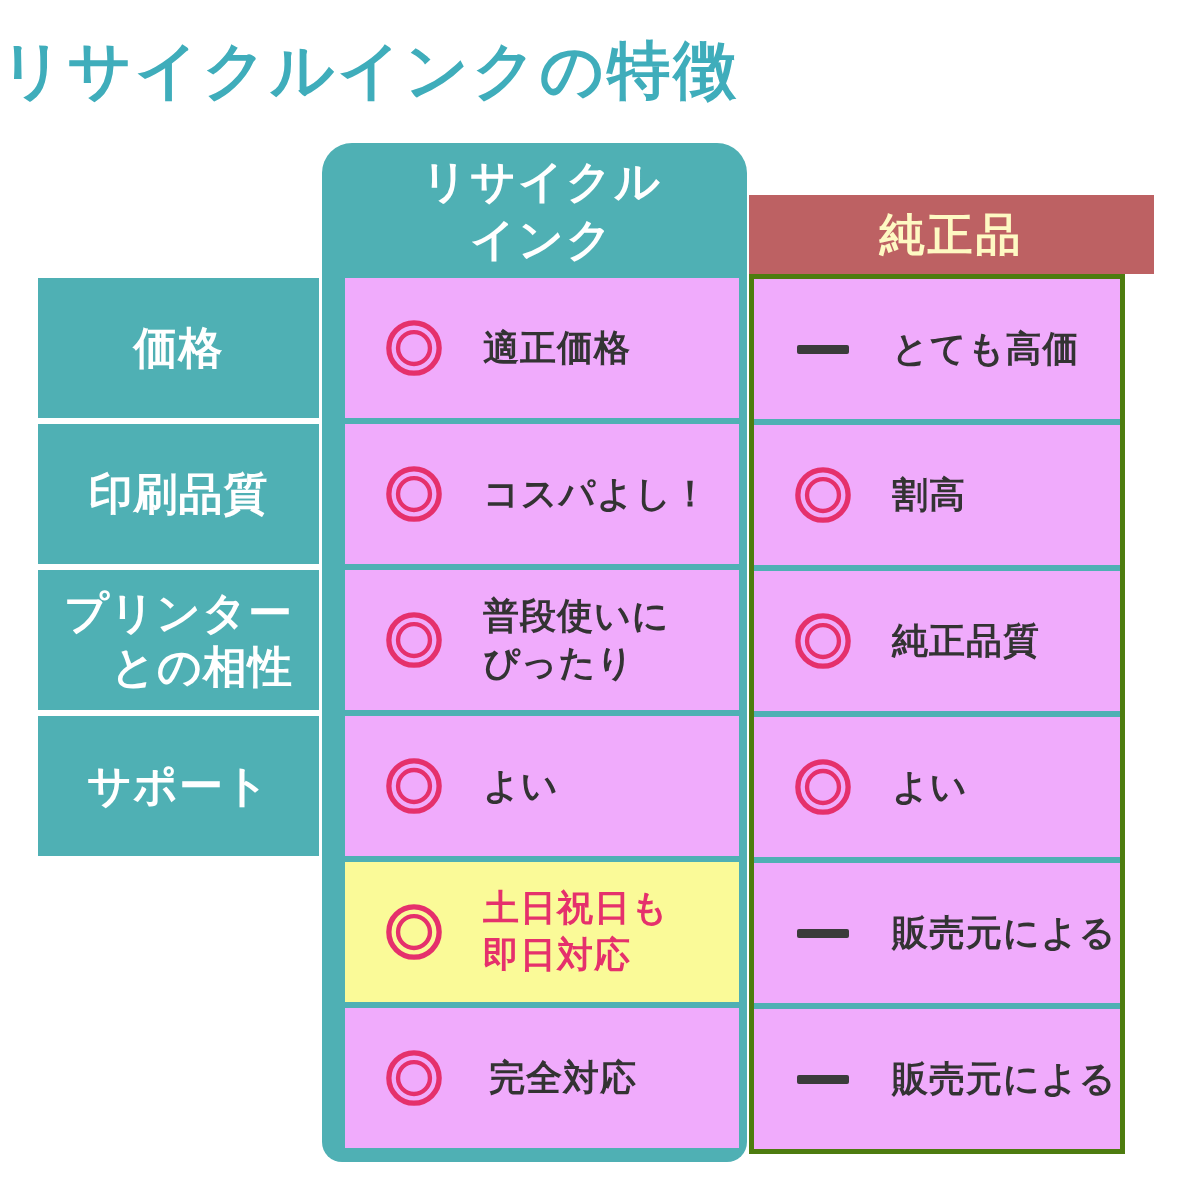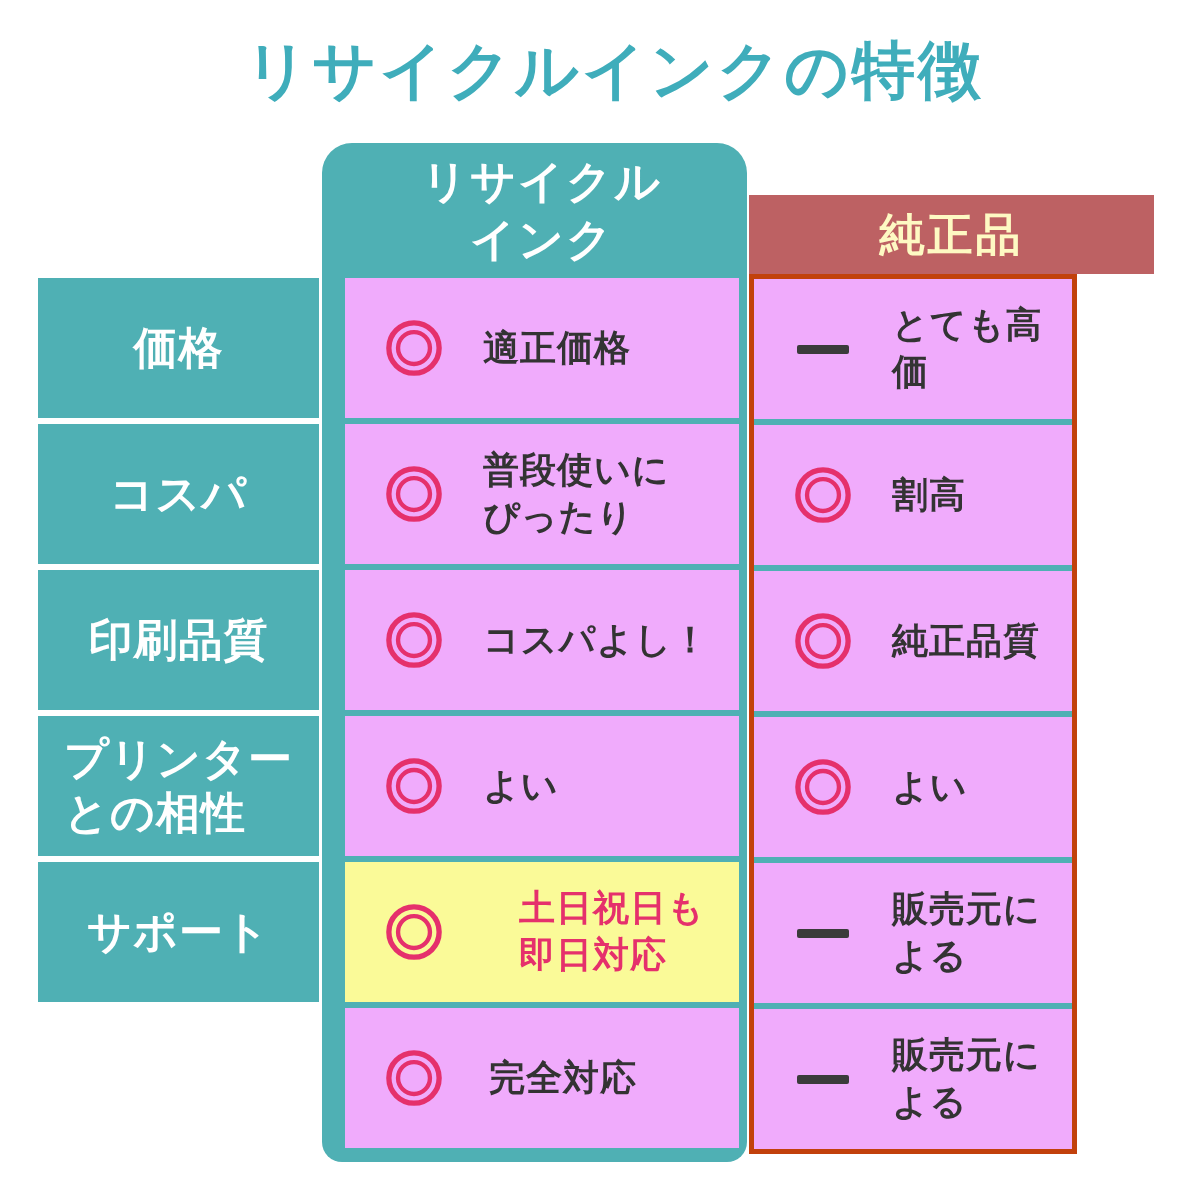--- a/index.html
+++ b/index.html
@@ -2,29 +2,29 @@
 <html><head>
 <meta charset="utf-8">
 <style>
   html,body{margin:0;padding:0;}
   body{
     width:1200px;height:1200px;position:relative;background:#ffffff;
     font-family:"Liberation Sans","DejaVu Sans",sans-serif;overflow:hidden;
     -webkit-font-smoothing:antialiased;
   }
   .title{
-    position:absolute;top:34px;left:0;width:972px;text-align:right;
+    position:absolute;top:34px;left:0;width:972px;text-align:left;
     font-size:63px;font-weight:800;color:#3FADBB;letter-spacing:3px;
-    line-height:1.15;white-space:pre-line;padding-left:12px;
+    line-height:1.15;white-space:pre-line;
   }
   
   .label-col{position:absolute;left:38px;top:278px;width:281px;}
   .label-box{
     width:281px;height:140px;margin-bottom:6px;background:#4FB0B4;
-    display:flex;align-items:center;justify-content:center;text-align:left;
+    display:flex;align-items:center;justify-content:center;text-align:right;
     color:#ffffff;font-size:44px;font-weight:800;line-height:1.22;
     white-space:pre-line;letter-spacing:1px;
   }
   
   .mid-col{
     position:absolute;left:322px;top:143px;width:425px;background:#4FB0B4;
     border-radius:30px 30px 20px 20px;padding:0 8px 14px 23px;box-sizing:border-box;
   }
   .mid-header{
     height:135px;display:flex;align-items:center;justify-content:center;
@@ -34,47 +34,46 @@
   .mid-col .cell{margin-bottom:6px;}
   .mid-col .cell:last-child{margin-bottom:0;gap:6px;}
   
   .right-col{position:absolute;left:749px;top:195px;width:412px;}
   .right-header{
     width:405px;height:79px;background:#BD6163;
     display:flex;align-items:center;justify-content:center;
     color:#fef9c3;font-size:45px;font-weight:800;letter-spacing:3px;
   }
   .right-table{
-    width:328px;box-sizing:border-box;border:5px solid #c2410c;background:#4FB0B4;
+    width:376px;box-sizing:border-box;border:5px solid #4d7c0f;background:#4FB0B4;
   }
   .right-table .cell{margin-bottom:6px;}
   .right-table .cell:last-child{margin-bottom:0;}
   
   .cell{
     height:140px;background:#f0abfc;display:flex;align-items:center;
     padding-left:40px;box-sizing:border-box;
   }
-  .cell.highlight{background:#FAFA98;gap:36px;}
+  .cell.highlight{background:#FAFA98;}
   .mark{width:58px;height:58px;flex:0 0 58px;display:flex;align-items:center;justify-content:center;}
   .mark svg{width:58px;height:58px;display:block;}
   .mark .dash{width:52px;height:9px;background:#3B3B3B;border-radius:2px;}
   .cell-text{
     margin-left:40px;font-size:36px;font-weight:700;color:#333333;
     line-height:1.3;white-space:pre-line;letter-spacing:1px;
   }
   .cell.highlight .cell-text{color:#E5306C;font-weight:800;}
 </style>
 </head>
 <body>
 
 <div class="title">リサイクルインクの特徴</div>
 
 <div class="label-col">
   <div class="label-box">価格</div>
-  <div class="label-box">コスパ</div>
   <div class="label-box">印刷品質</div>
   <div class="label-box">プリンター
 との相性</div>
   <div class="label-box">サポート</div>
 </div>
 
 <div class="mid-col">
   <div class="mid-header">リサイクル
 インク</div>
 
@@ -87,31 +86,31 @@
       </span>
     <span class="cell-text">適正価格</span>
   </div>
   <div class="cell">
     <span class="mark">
         <svg viewBox="0 0 60 60">
           <circle cx="30" cy="30" r="26" fill="none" stroke="#E5306C" stroke-width="5.5"></circle>
           <circle cx="30" cy="30" r="16.5" fill="none" stroke="#E5306C" stroke-width="4.5"></circle>
         </svg>
       </span>
-    <span class="cell-text">普段使いに
-ぴったり</span>
+    <span class="cell-text">コスパよし！</span>
   </div>
   <div class="cell">
     <span class="mark">
         <svg viewBox="0 0 60 60">
           <circle cx="30" cy="30" r="26" fill="none" stroke="#E5306C" stroke-width="5.5"></circle>
           <circle cx="30" cy="30" r="16.5" fill="none" stroke="#E5306C" stroke-width="4.5"></circle>
         </svg>
       </span>
-    <span class="cell-text">コスパよし！</span>
+    <span class="cell-text">普段使いに
+ぴったり</span>
   </div>
   <div class="cell">
     <span class="mark">
         <svg viewBox="0 0 60 60">
           <circle cx="30" cy="30" r="26" fill="none" stroke="#E5306C" stroke-width="5.5"></circle>
           <circle cx="30" cy="30" r="16.5" fill="none" stroke="#E5306C" stroke-width="4.5"></circle>
         </svg>
       </span>
     <span class="cell-text">よい</span>
   </div>

